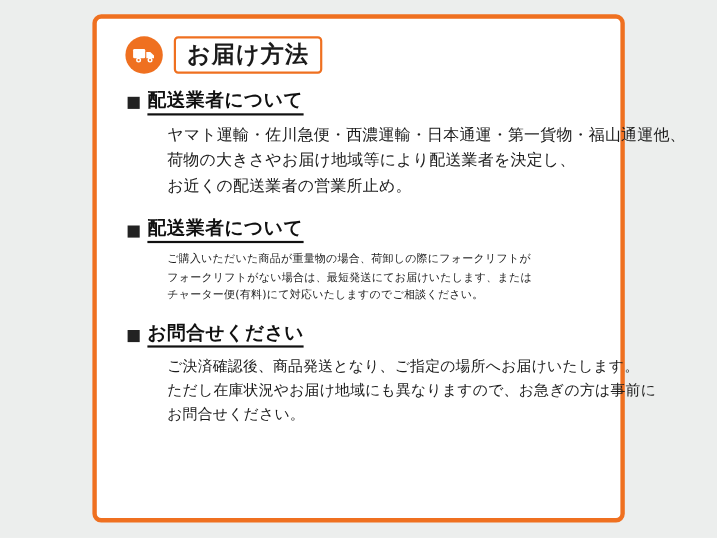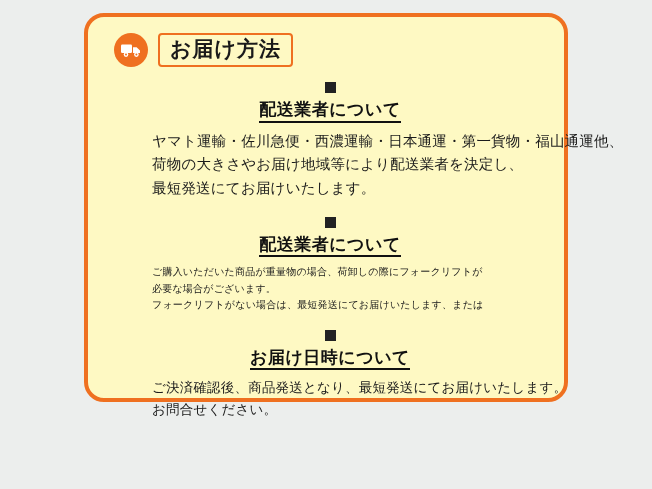--- a/index.html
+++ b/index.html
@@ -11,25 +11,25 @@
     height: 489px;
     background: #eceeed;
     font-family: "DejaVu Sans", sans-serif;
     overflow: hidden;
   }
   #card {
     position: absolute;
     left: 84px;
     top: 13px;
     width: 484px;
-    height: 389px;
+    height: 462px;
     box-sizing: border-box;
-    background: #fef9c3;
+    background: #ffffff;
     border: 4px solid #ef7020;
-    border-radius: 20px;
+    border-radius: 8px;
   }
   #inner {
     padding: 16px 20px 10px 20px;
   }
   
   .title-row {
     display: flex;
     align-items: center;
     gap: 10px;
     margin-bottom: 14px;
@@ -61,21 +61,20 @@
   
   .section {
     margin-bottom: 16px;
     margin-left: 8px;
   }
   .section-head {
     display: flex;
     align-items: center;
     gap: 7px;
     margin-bottom: 7px;
-    flex-direction: column;
   }
   .sq {
     width: 11px;
     height: 11px;
     background: #222222;
     flex: 0 0 auto;
     position: relative;
     top: 1px;
   }
   .section-title {
@@ -124,41 +123,42 @@
     </div>
 
     <div class="section sec-shipper">
       <div class="section-head">
         <span class="sq"></span>
         <span class="section-title">配送業者について</span>
       </div>
       <div class="body-lines">
         <div class="line">ヤマト運輸・佐川急便・西濃運輸・日本通運・第一貨物・福山通運他、</div>
         <div class="line">荷物の大きさやお届け地域等により配送業者を決定し、</div>
-        <div class="line">最短発送にてお届けいたします。</div>
+        <div class="line">お近くの配送業者の営業所止め。</div>
       </div>
     </div>
 
     <div class="section sec-heavy">
       <div class="section-head">
         <span class="sq"></span>
         <span class="section-title">配送業者について</span>
       </div>
       <div class="body-lines">
         <div class="line">ご購入いただいた商品が重量物の場合、荷卸しの際にフォークリフトが</div>
-        <div class="line">必要な場合がございます。</div>
         <div class="line">フォークリフトがない場合は、最短発送にてお届けいたします、または</div>
+        <div class="line">チャーター便(有料)にて対応いたしますのでご相談ください。</div>
       </div>
     </div>
 
     <div class="section sec-date">
       <div class="section-head">
         <span class="sq"></span>
-        <span class="section-title">お届け日時について</span>
+        <span class="section-title">お問合せください</span>
       </div>
       <div class="body-lines">
-        <div class="line">ご決済確認後、商品発送となり、最短発送にてお届けいたします。</div>
+        <div class="line">ご決済確認後、商品発送となり、ご指定の場所へお届けいたします。</div>
+        <div class="line">ただし在庫状況やお届け地域にも異なりますので、お急ぎの方は事前に</div>
         <div class="line">お問合せください。</div>
       </div>
     </div>
 
   </div>
 </div>
 
 </body></html>

